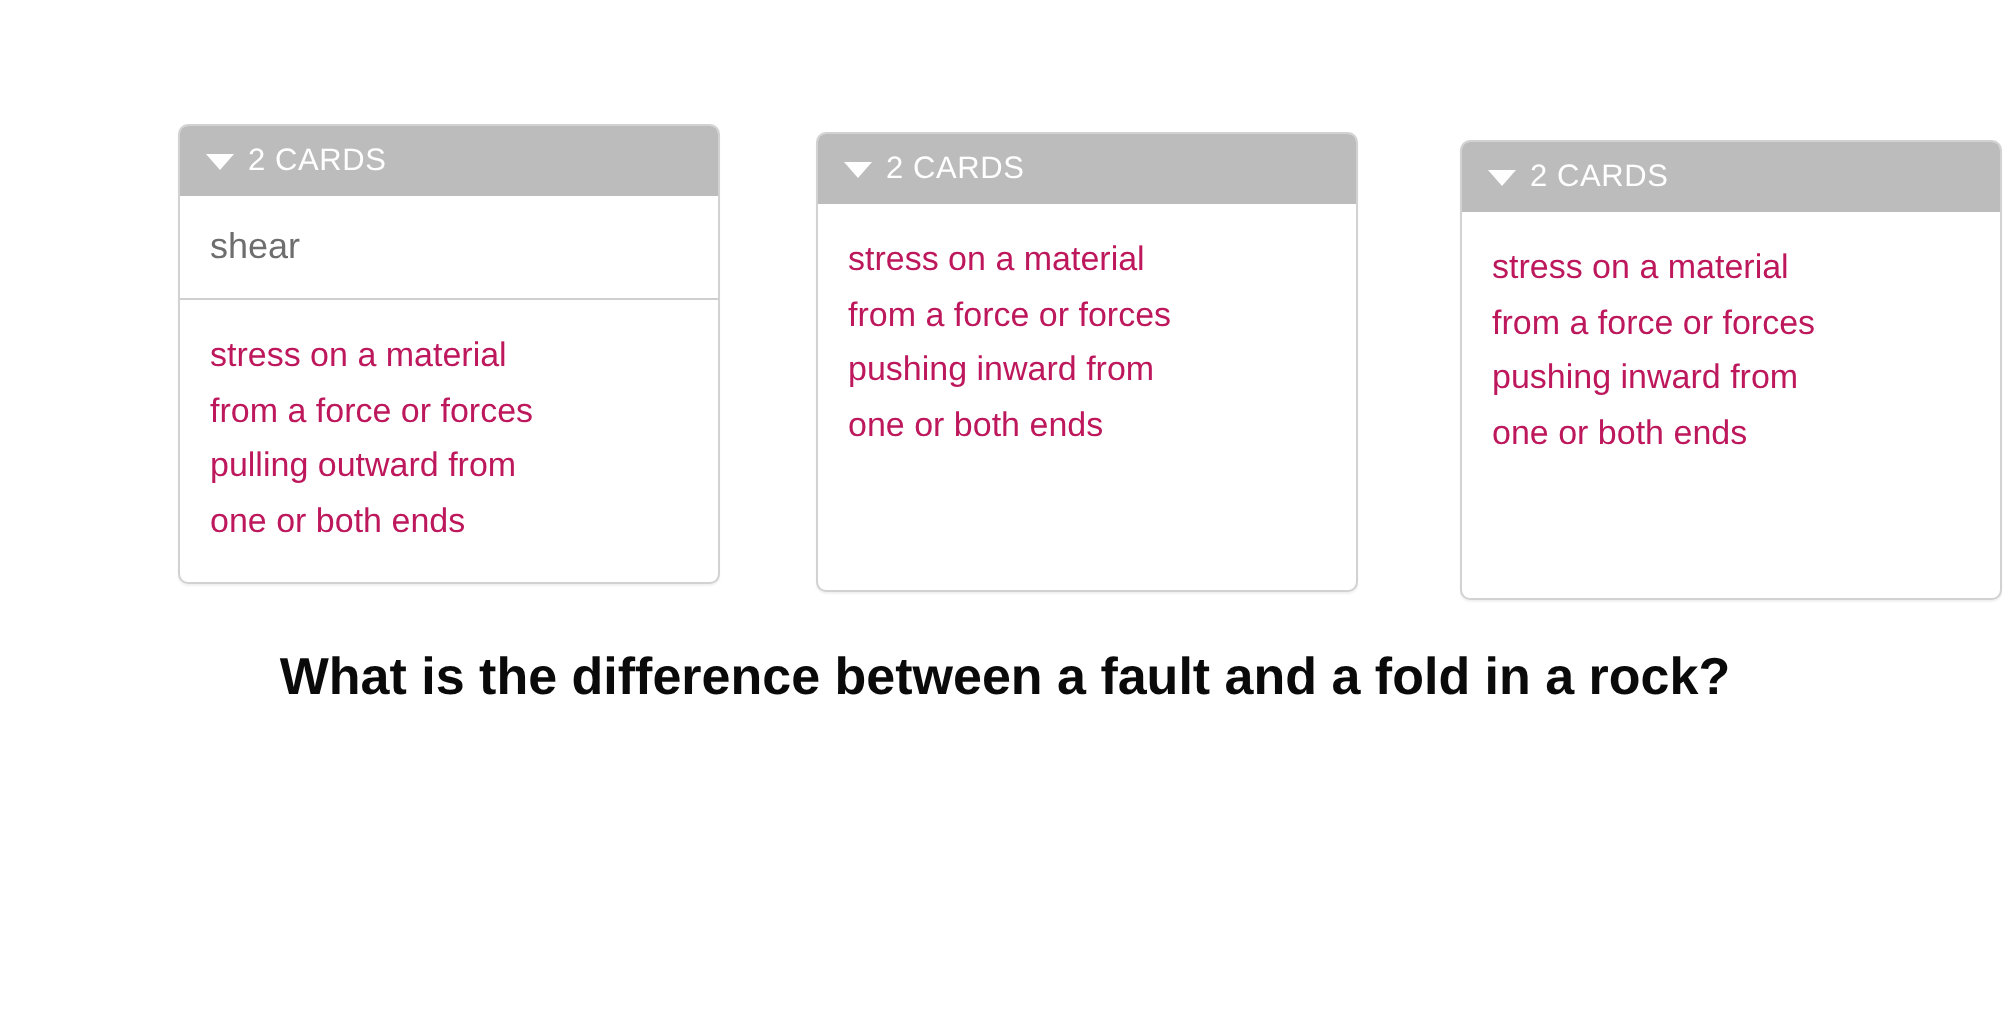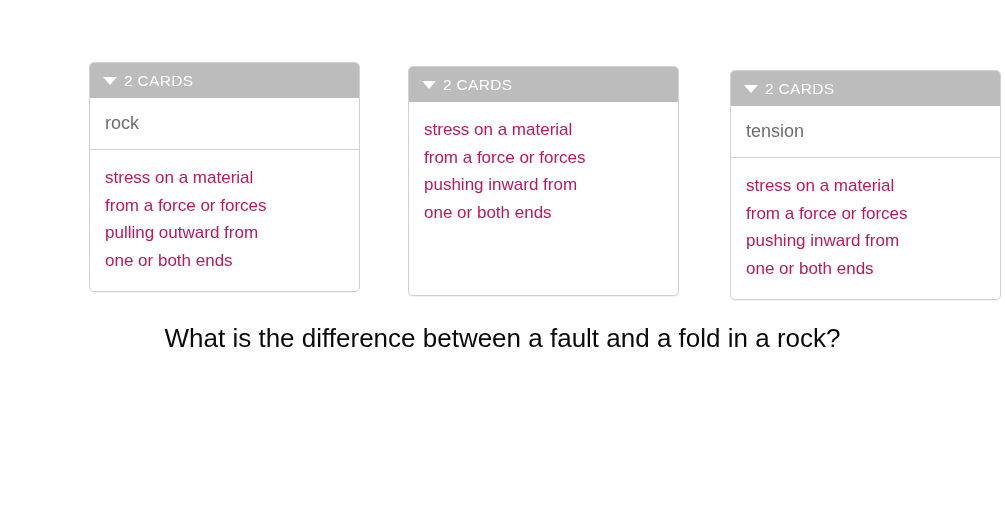--- a/index.html
+++ b/index.html
@@ -95,34 +95,34 @@
     left: 0;
     top: 322px;
     width: 1005px;
     text-align: center;
   }
 
   .question-text {
     font-size: 26px;
     color: #0a0a0a;
     line-height: 1.25;
-    font-weight: 400;
+    font-weight: 700;
   }
 </style>
 </head>
 <body>
 
 <div id="cards-row">
     <div class="flashcard" style="left: 41px; top: 62px; width: 271px; height: 230px;">
       <div class="card-header">
         <span class="caret-icon"></span>
         <span class="card-count-label">2 CARDS</span>
       </div>
       <div class="card-term-row">
-        <span class="card-term">rock</span>
+        <span class="card-term">shear</span>
       </div>
       <div class="card-def-row"><span class="card-definition">stress on a material
 from a force or forces
 pulling outward from
 one or both ends</span></div>
     </div>
     <div class="flashcard" style="left: 360px; top: 66px; width: 271px; height: 230px;">
       <div class="card-header">
         <span class="caret-icon"></span>
         <span class="card-count-label">2 CARDS</span>
@@ -130,23 +130,20 @@
       <div class="card-def-row"><span class="card-definition">stress on a material
 from a force or forces
 pushing inward from
 one or both ends</span></div>
     </div>
     <div class="flashcard" style="left: 682px; top: 70px; width: 271px; height: 230px;">
       <div class="card-header">
         <span class="caret-icon"></span>
         <span class="card-count-label">2 CARDS</span>
       </div>
-      <div class="card-term-row">
-        <span class="card-term">tension</span>
-      </div>
       <div class="card-def-row"><span class="card-definition">stress on a material
 from a force or forces
 pushing inward from
 one or both ends</span></div>
     </div>
   </div>
 
 <div id="question-line">
   <span class="question-text">What is the difference between a fault and a fold in a rock?</span>
 </div>

